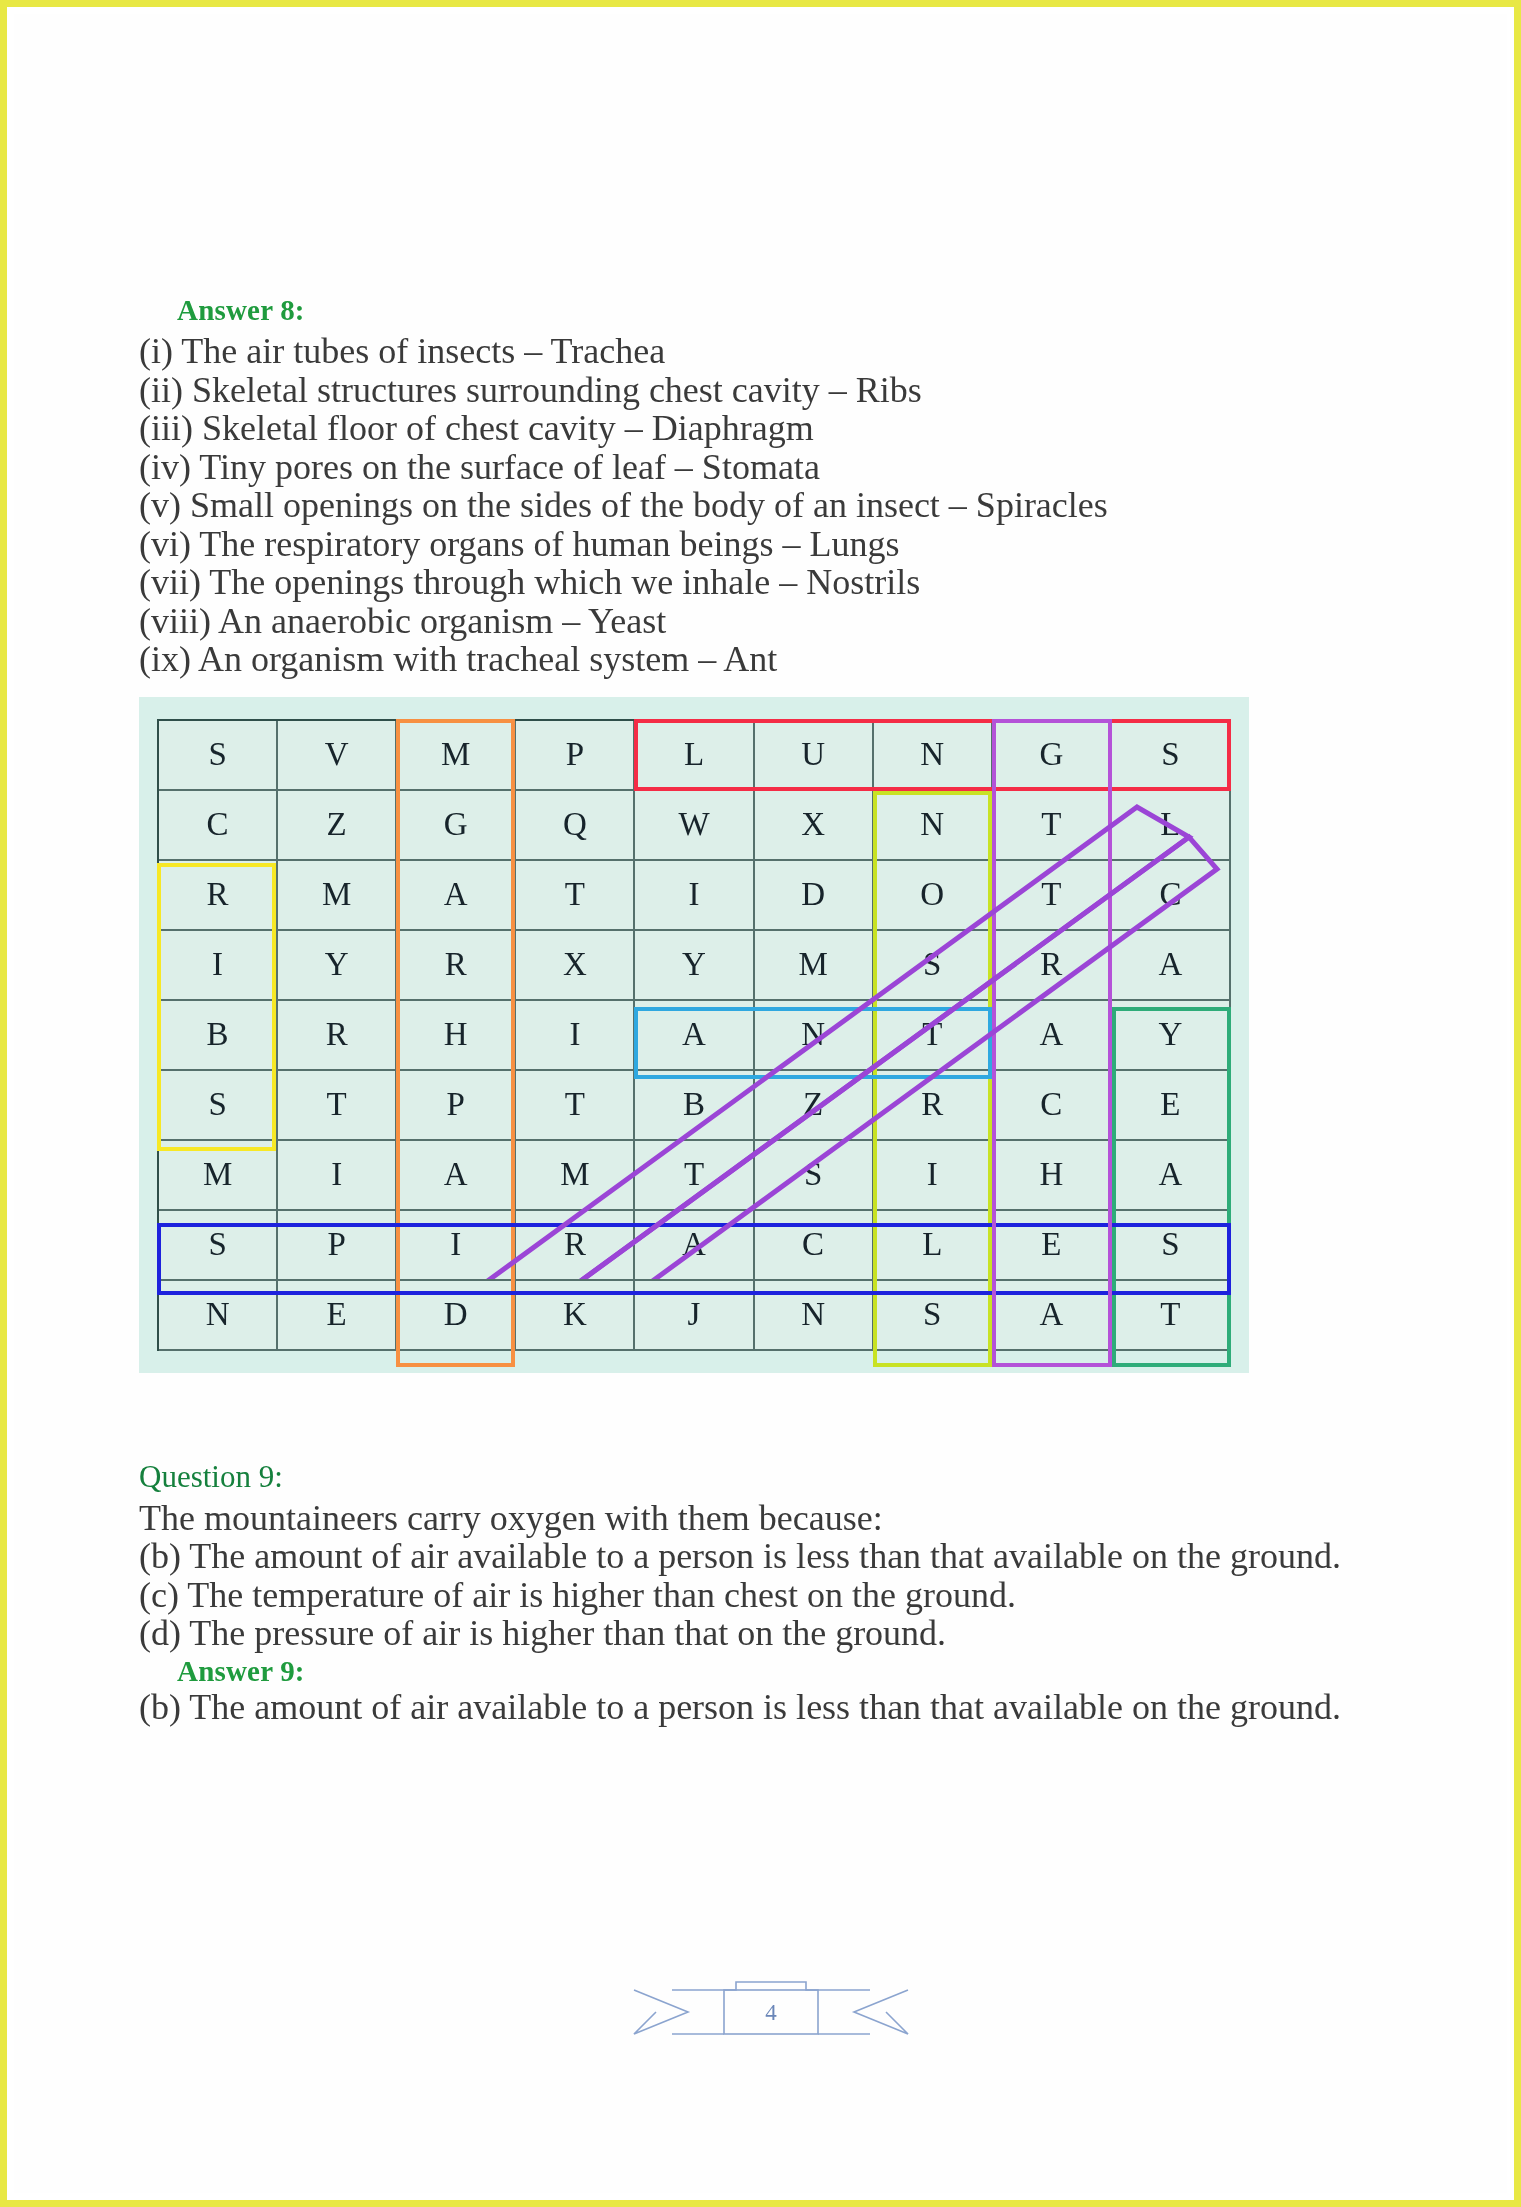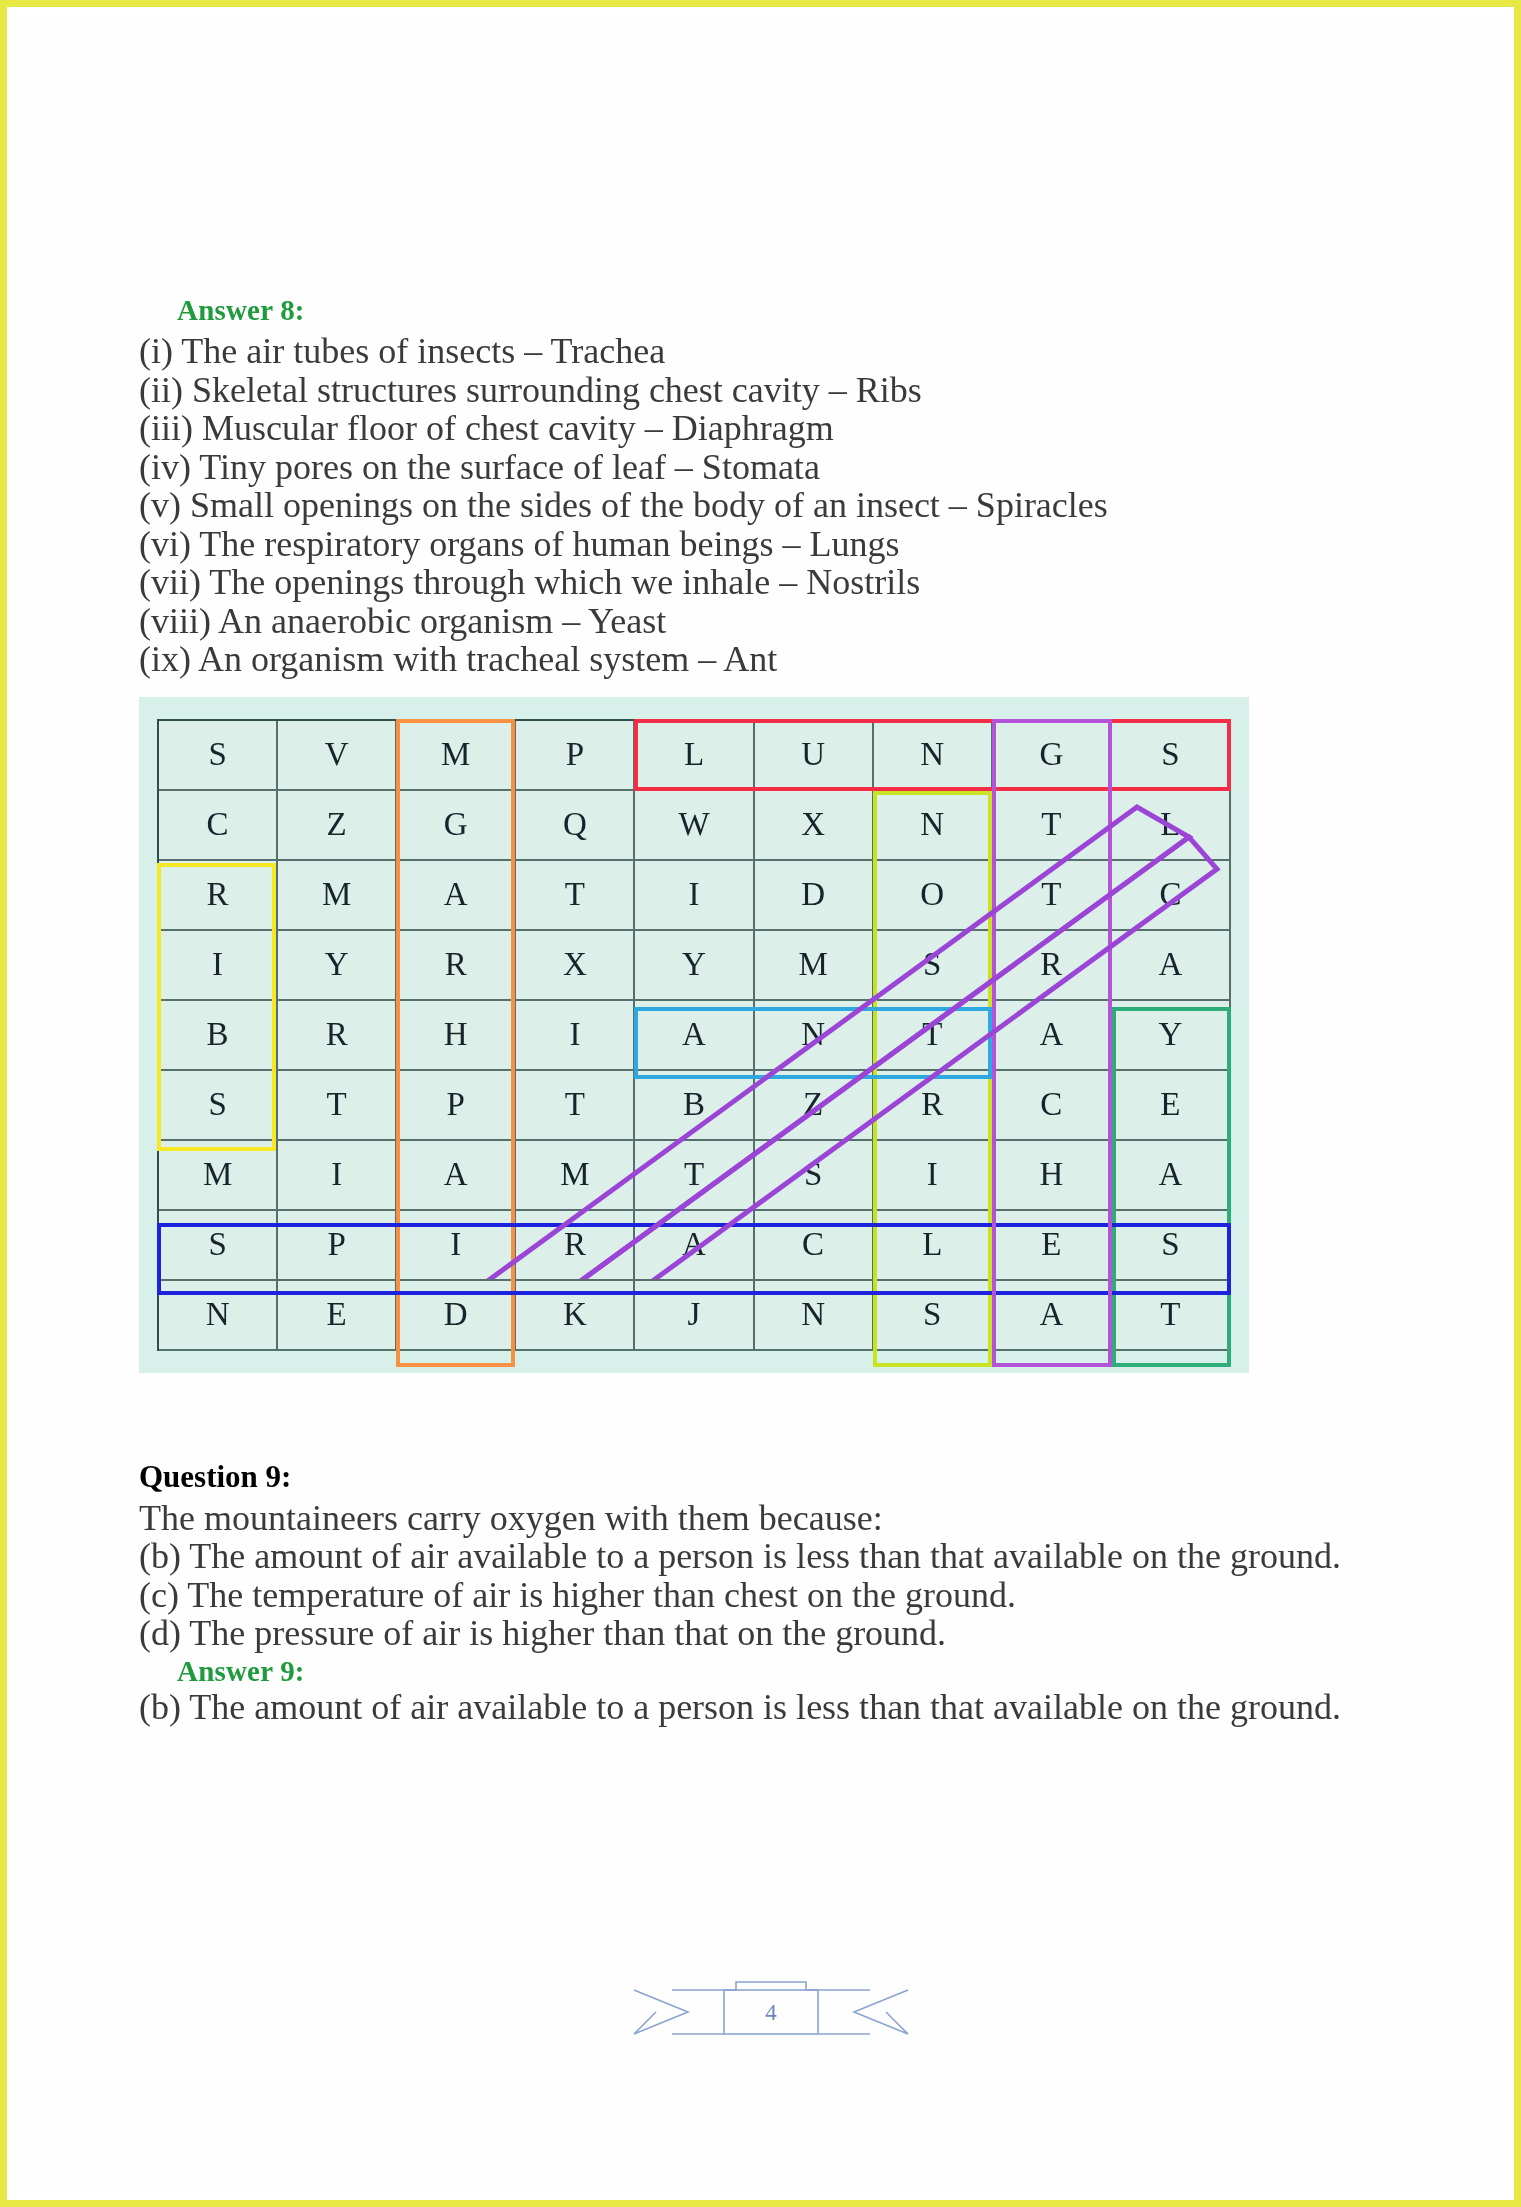--- a/index.html
+++ b/index.html
@@ -27,22 +27,22 @@
   }
   .ans-head{
     color:#1f9b3e;
     font-weight:bold;
     font-size:29px;
     margin-left:38px;
     letter-spacing:0.2px;
     font-family:"Liberation Serif", serif;
   }
   .q-head{
-    color:#000000;
-    font-weight:bold;
+    color:#15803d;
+    font-weight:normal;
     font-size:31px;
     font-family:"Liberation Serif", serif;
   }
   .line{
     font-size:36px;
     color:#3a3a3a;
     line-height:38.5px;
     white-space:nowrap;
     font-family:"Liberation Serif", serif;
   }
@@ -111,21 +111,21 @@
 <div class="page">
   <div class="inner">
 
     <div class="content">
 
       <div class="ans-head">Answer 8:</div>
 
       <div class="ans8-list">
         <div class="line">(i) The air tubes of insects – Trachea</div>
         <div class="line">(ii) Skeletal structures surrounding chest cavity – Ribs</div>
-        <div class="line">(iii) Muscular floor of chest cavity – Diaphragm</div>
+        <div class="line">(iii) Skeletal floor of chest cavity – Diaphragm</div>
         <div class="line">(iv) Tiny pores on the surface of leaf – Stomata</div>
         <div class="line">(v) Small openings on the sides of the body of an insect – Spiracles</div>
         <div class="line">(vi) The respiratory organs of human beings – Lungs</div>
         <div class="line">(vii) The openings through which we inhale – Nostrils</div>
         <div class="line">(viii) An anaerobic organism – Yeast</div>
         <div class="line">(ix) An organism with tracheal system – Ant</div>
       </div>
 
       <div class="ws-wrap">
         <div class="ws-grid" id="ws-grid">

